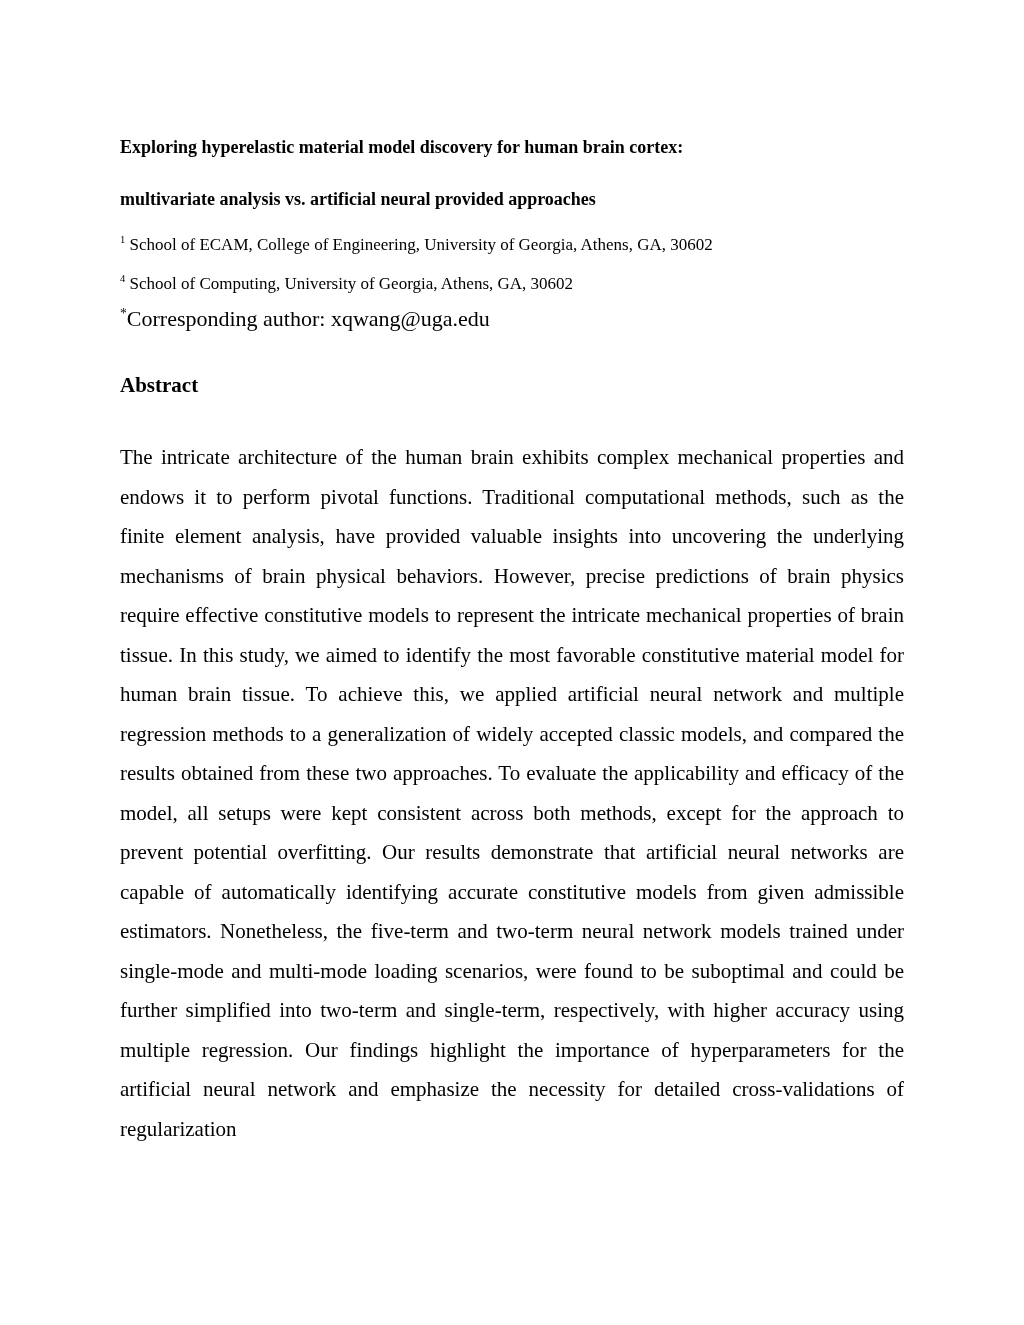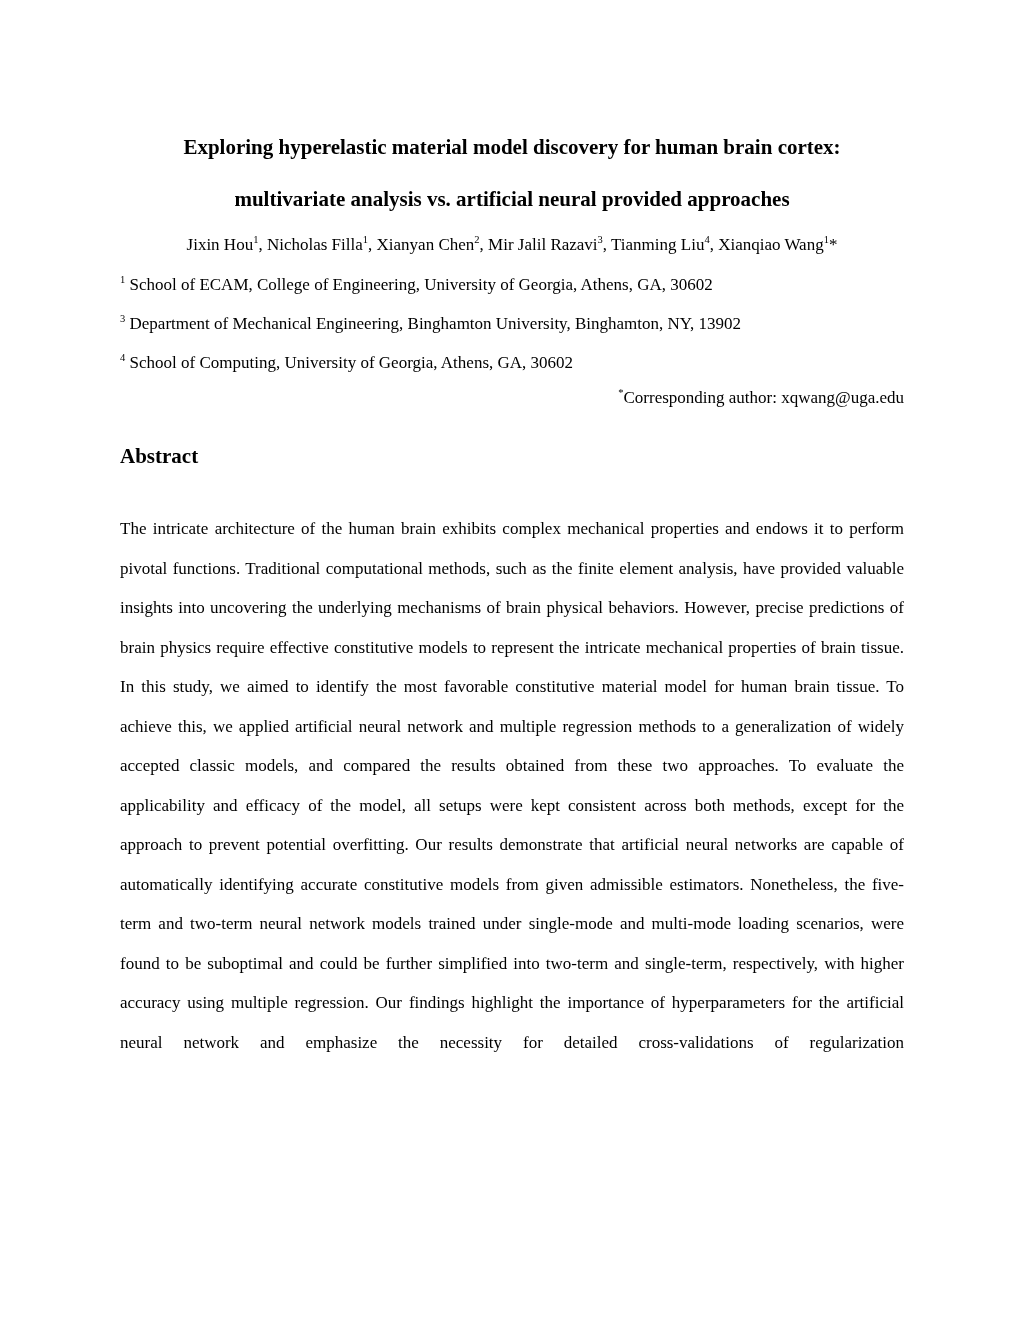--- a/index.html
+++ b/index.html
@@ -9,77 +9,75 @@
     width: 1024px;
     height: 1325px;
     margin: 0 auto;
     background: #ffffff;
     color: #000000;
     font-family: "Liberation Serif", serif;
     padding: 121px 120px 0 120px;
     overflow: hidden;
   }
   .title {
-    font-size: 21px;
+    font-size: 18px;
     font-weight: bold;
-    text-align: center;
+    text-align: left;
     line-height: 52px;
   }
   .title-line { display: block; }
   .authors {
     font-size: 17px;
     font-weight: normal;
     text-align: center;
     line-height: 40px;
   }
   .affiliation {
     font-size: 17px;
     text-align: left;
     line-height: 39px;
   }
   .corresponding {
-    font-size: 17px;
-    text-align: right;
+    font-size: 22px;
+    text-align: left;
     line-height: 31px;
   }
   sup {
     font-size: 0.62em;
     vertical-align: super;
     line-height: 0;
   }
   .abstract-heading {
     font-size: 21px;
     font-weight: bold;
     text-align: left;
-    margin-top: 28px;
+    margin-top: 36px;
     line-height: 30px;
   }
   .abstract-body {
     margin-top: 38px;
-    font-size: 17px;
+    font-size: 21px;
     line-height: 39.5px;
     text-align: justify;
     text-align-last: justify;
     word-spacing: 0.5px;
   }
 </style>
 </head>
 <body>
 
 <div class="page">
 
   <h1 class="title">
     <span class="title-line">Exploring hyperelastic material model discovery for human brain cortex:</span>
     <span class="title-line">multivariate analysis vs. artificial neural provided approaches</span>
   </h1>
 
-  <p class="authors">Jixin Hou<sup>1</sup>, Nicholas Filla<sup>1</sup>, Xianyan Chen<sup>2</sup>, Mir Jalil Razavi<sup>3</sup>, Tianming Liu<sup>4</sup>, Xianqiao Wang<sup>1</sup>*</p>
 
   <p class="affiliation"><sup>1</sup> School of ECAM, College of Engineering, University of Georgia, Athens, GA, 30602</p>
-  <p class="affiliation"><sup>3</sup> Department of Mechanical Engineering, Binghamton University, Binghamton, NY, 13902</p>
   <p class="affiliation"><sup>4</sup> School of Computing, University of Georgia, Athens, GA, 30602</p>
 
   <p class="corresponding"><sup>*</sup>Corresponding author: xqwang@uga.edu</p>
 
   <h2 class="abstract-heading">Abstract</h2>
 
   <p class="abstract-body">The intricate architecture of the human brain exhibits complex mechanical properties and endows it to perform pivotal functions. Traditional computational methods, such as the finite element analysis, have provided valuable insights into uncovering the underlying mechanisms of brain physical behaviors. However, precise predictions of brain physics require effective constitutive models to represent the intricate mechanical properties of brain tissue. In this study, we aimed to identify the most favorable constitutive material model for human brain tissue. To achieve this, we applied artificial neural network and multiple regression methods to a generalization of widely accepted classic models, and compared the results obtained from these two approaches. To evaluate the applicability and efficacy of the model, all setups were kept consistent across both methods, except for the approach to prevent potential overfitting. Our results demonstrate that artificial neural networks are capable of automatically identifying accurate constitutive models from given admissible estimators. Nonetheless, the five-term and two-term neural network models trained under single-mode and multi-mode loading scenarios, were found to be suboptimal and could be further simplified into two-term and single-term, respectively, with higher accuracy using multiple regression. Our findings highlight the importance of hyperparameters for the artificial neural network and emphasize the necessity for detailed cross-validations of regularization</p>
 
 </div>
 

